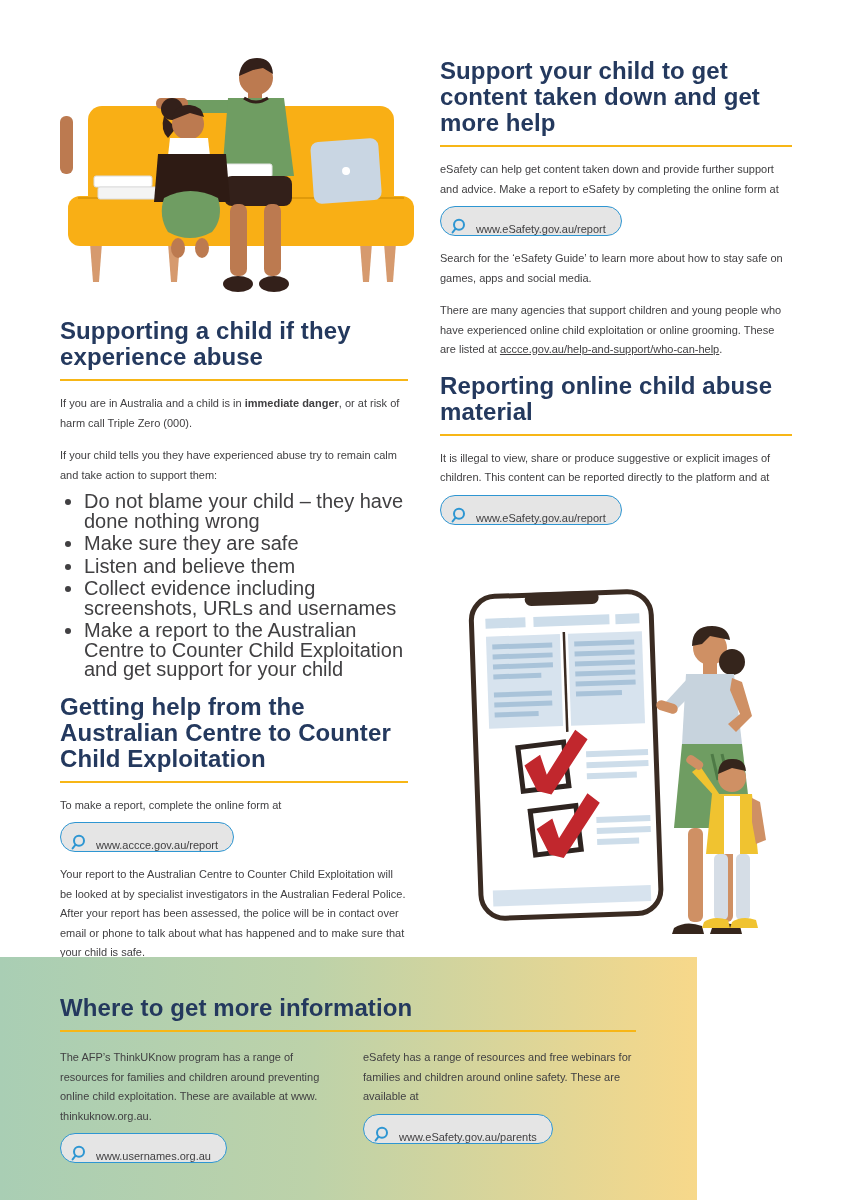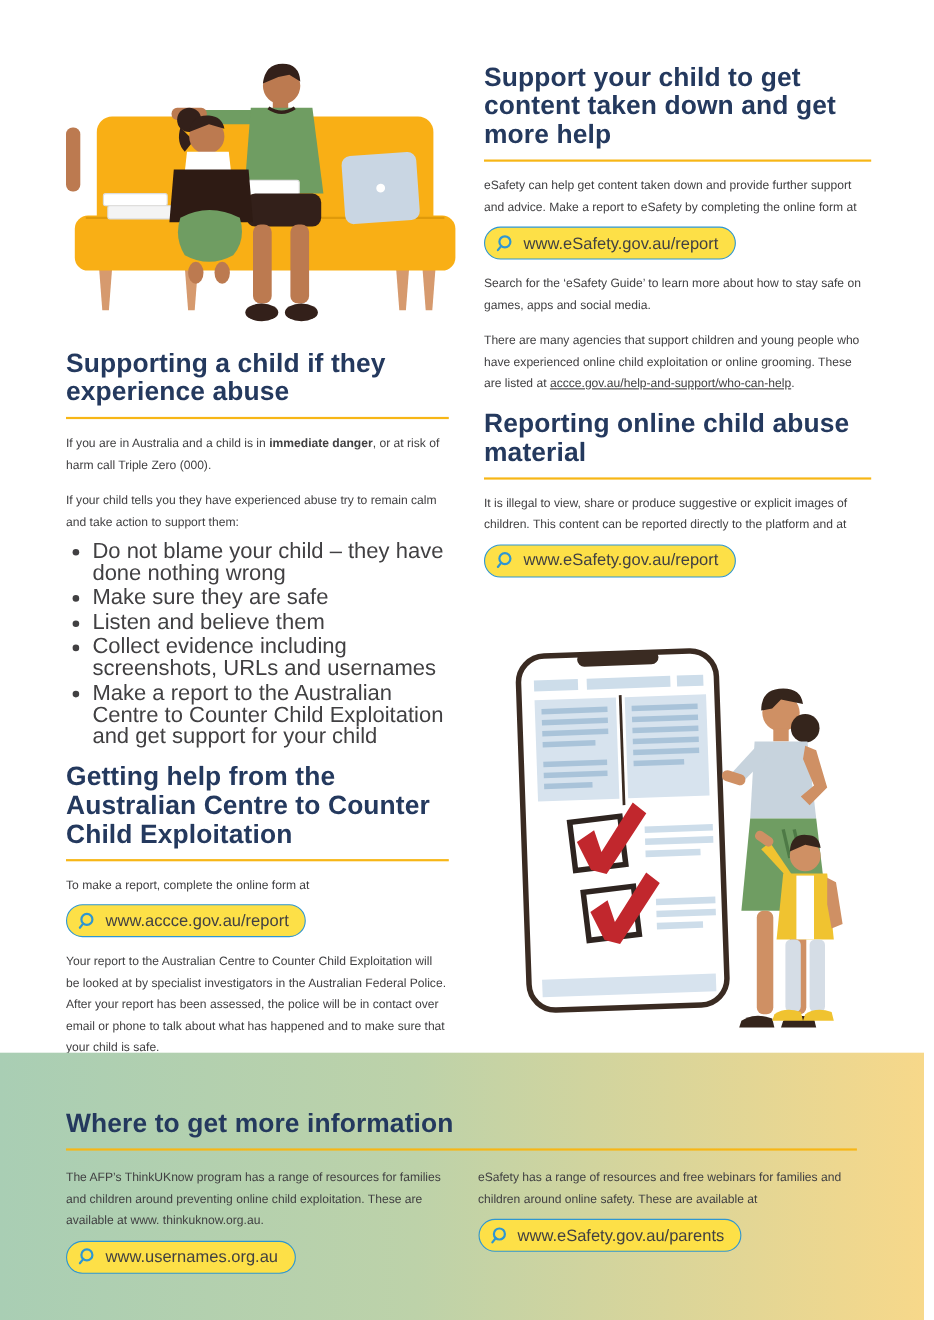--- a/index.html
+++ b/index.html
@@ -14,33 +14,33 @@
   .col { position:absolute; }
   h2 {
     font-size:24px; line-height:26px; font-weight:bold;
     color:#24395e; margin-bottom:9px; letter-spacing:.1px;
   }
   .rule { border:none; border-top:2.5px solid #f7b616; margin-bottom:13px; }
   p { font-size:11px; line-height:19.5px; margin-bottom:13px; }
   ul { padding-left:24px; margin:2px 0 6px 0; }
   li { font-size:20px; line-height:19.5px; margin-bottom:3px; }
   .pill {
-    display:inline-flex; align-items:center; gap:8px;
+    display:inline-flex; align-items:flex-end; gap:8px;
     border:1.5px solid #2e96d2; border-radius:16px;
-    background:#fde047; height:30px; padding:0 15px 0 10px;
-    font-size:15px; color:#414042; margin:0 0 13px 0;
+    background:#e5e5e5; height:30px; padding:0 15px 0 10px;
+    font-size:11px; color:#414042; margin:0 0 13px 0;
     cursor:pointer; white-space:nowrap;
   }
   .pill svg { flex:0 0 auto; }
   .ulink { text-decoration:underline; }
   .illu { position:absolute; }
   #footer {
-    position:absolute; left:0; top:957px; width:840px; height:243px;
+    position:absolute; left:0; top:957px; width:697px; height:243px;
     background:linear-gradient(90deg,#a9ceb4 0%, #bdd2a9 45%, #f7d88a 100%);
-    padding:52px 61px 0 60px;
+    padding:38px 61px 0 60px;
   }
   #footer .rule { margin-top:1px; margin-bottom:16px; }
   #footer-cols { display:flex; gap:30px; }
   #footer-cols > div { width:348px; }
 </style>
 </head>
 <body>
 
 <div class="illu" style="left:60px; top:38px; width:360px; height:262px;">
   <svg width="360" height="262" viewBox="0 0 360 262">

